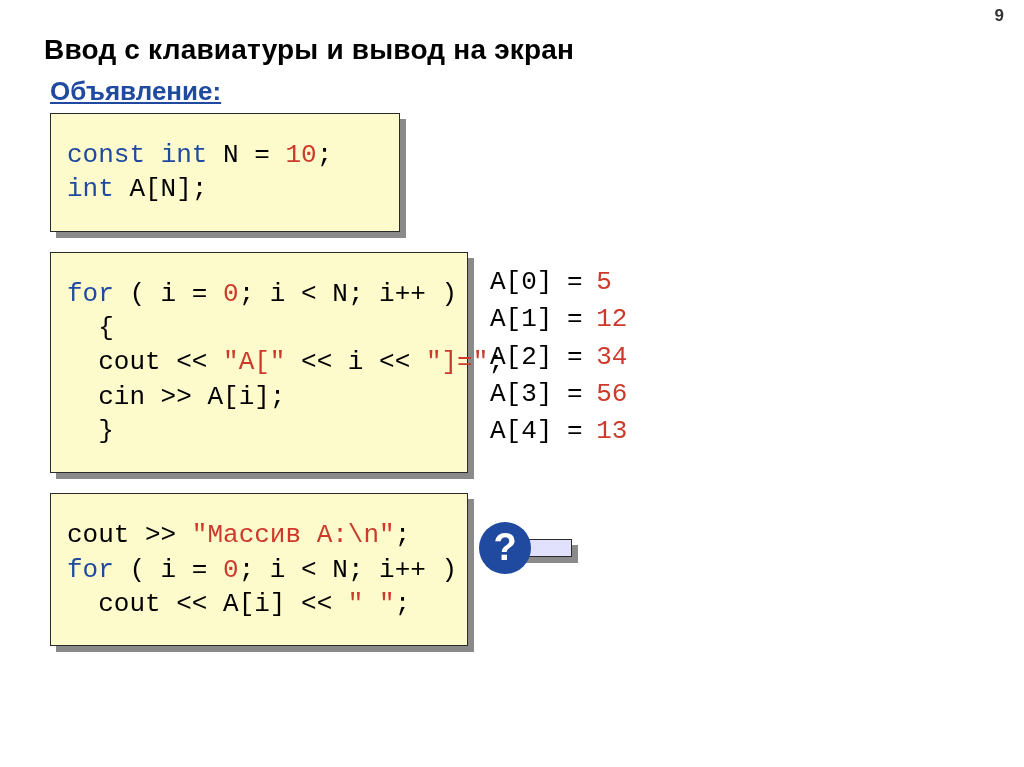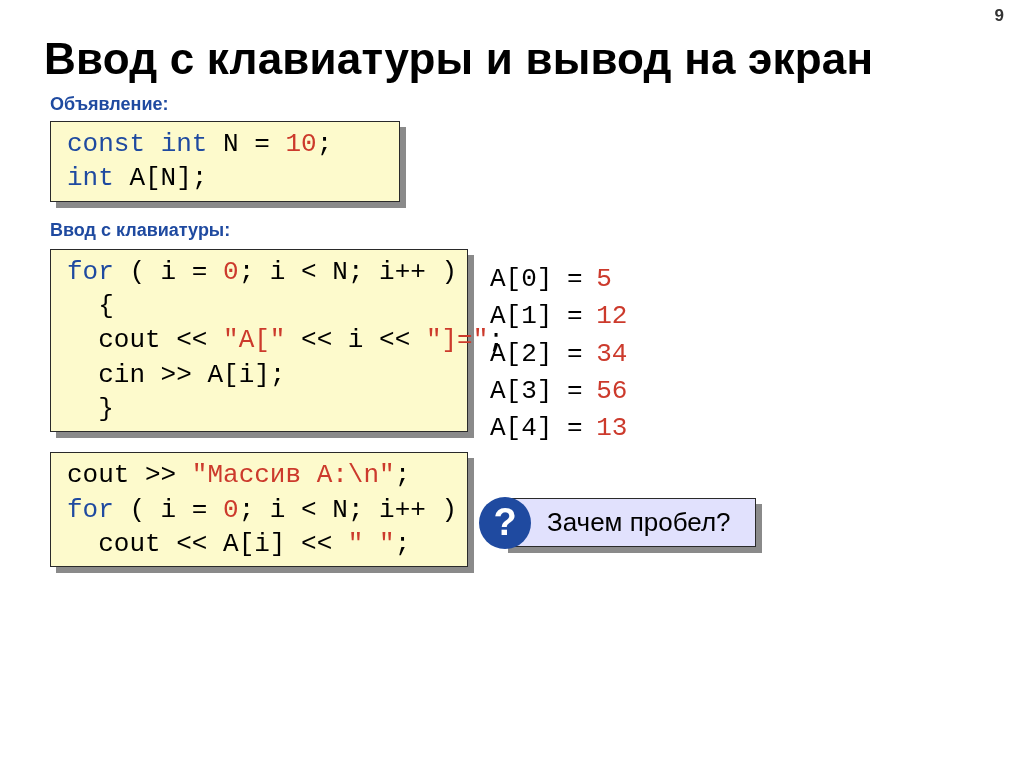--- a/index.html
+++ b/index.html
@@ -21,45 +21,46 @@
   .pagenum {
     position: absolute;
     top: 6px;
     right: 20px;
     font-size: 17px;
     font-weight: bold;
     color: #333;
   }
   h1.title {
     margin: 14px 0 10px 0;
-    font-size: 44px;
+    font-size: 28px;
     font-weight: bold;
     color: #000;
     letter-spacing: 0.2px;
   }
   .section-label {
-    font-size: 18px;
+    font-size: 26px;
     font-weight: bold;
     color: #1f4aa0;
     margin: 8px 0 6px 6px;
+    text-decoration: underline;
   }
 
   
   .codebox-wrap { position: relative; margin: 2px 0 18px 6px; }
   .codebox-shadow {
     position: absolute;
     top: 6px; left: 6px;
     width: 100%; height: 100%;
     background: #8a8a8a;
   }
   .codebox {
     position: relative;
     background: #fdfacc;
     border: 1.5px solid #2a2a2a;
-    padding: 5px 16px;
+    padding: 24px 16px;
     box-sizing: border-box;
   }
   .code {
     font-family: "Courier New", Courier, monospace;
     font-size: 26px;
     line-height: 1.32;
     white-space: pre;
     color: #000;
   }
   .kw  { color: #1f4aa0; }  
@@ -128,21 +129,20 @@
 
   <div class="section-label">Объявление:</div>
   <div class="codebox-wrap" style="width:350px;">
     <div class="codebox-shadow"></div>
     <div class="codebox">
       <div class="code"><span class="kw">const</span> <span class="kw">int</span><span> N</span><span class="eq"> = </span><span class="num">10</span><span>;</span>
 <span class="kw">int</span><span> A[N];</span></div>
     </div>
   </div>
 
-  <div class="section-label">Ввод с клавиатуры:</div>
   <div class="row2">
     <div class="codebox-wrap" style="width:418px;">
       <div class="codebox-shadow"></div>
       <div class="codebox">
         <div class="code"><span class="kw">for</span><span> ( i</span><span class="eq"> = </span><span class="num">0</span><span>; i</span><span> &lt; </span><span>N; i++ )</span>
 <span>  {</span>
 <span>  cout &lt;&lt; </span><span class="str">"A["</span><span> &lt;&lt; i &lt;&lt; </span><span class="str">"]="</span><span>;</span>
 <span>  cin &gt;&gt; A[i];</span>
 <span>  }</span></div>
       </div>
@@ -162,17 +162,16 @@
         <div class="code"><span>cout &gt;&gt; </span><span class="str">"Массив A:\n"</span><span>;</span>
 <span class="kw">for</span><span> ( i</span><span class="eq"> = </span><span class="num">0</span><span>; i</span><span> &lt; </span><span>N; i++ )</span>
 <span>  cout &lt;&lt; A[i] &lt;&lt; </span><span class="str">" "</span><span>;</span></div>
       </div>
     </div>
 
     <div class="question-wrap">
       <div class="qbox-shadow"></div>
       <div class="qbox">
         <div class="qmark">?</div>
-        <span>Зачем пробел?</span>
       </div>
     </div>
   </div>
 </div>
 
 </body></html>

